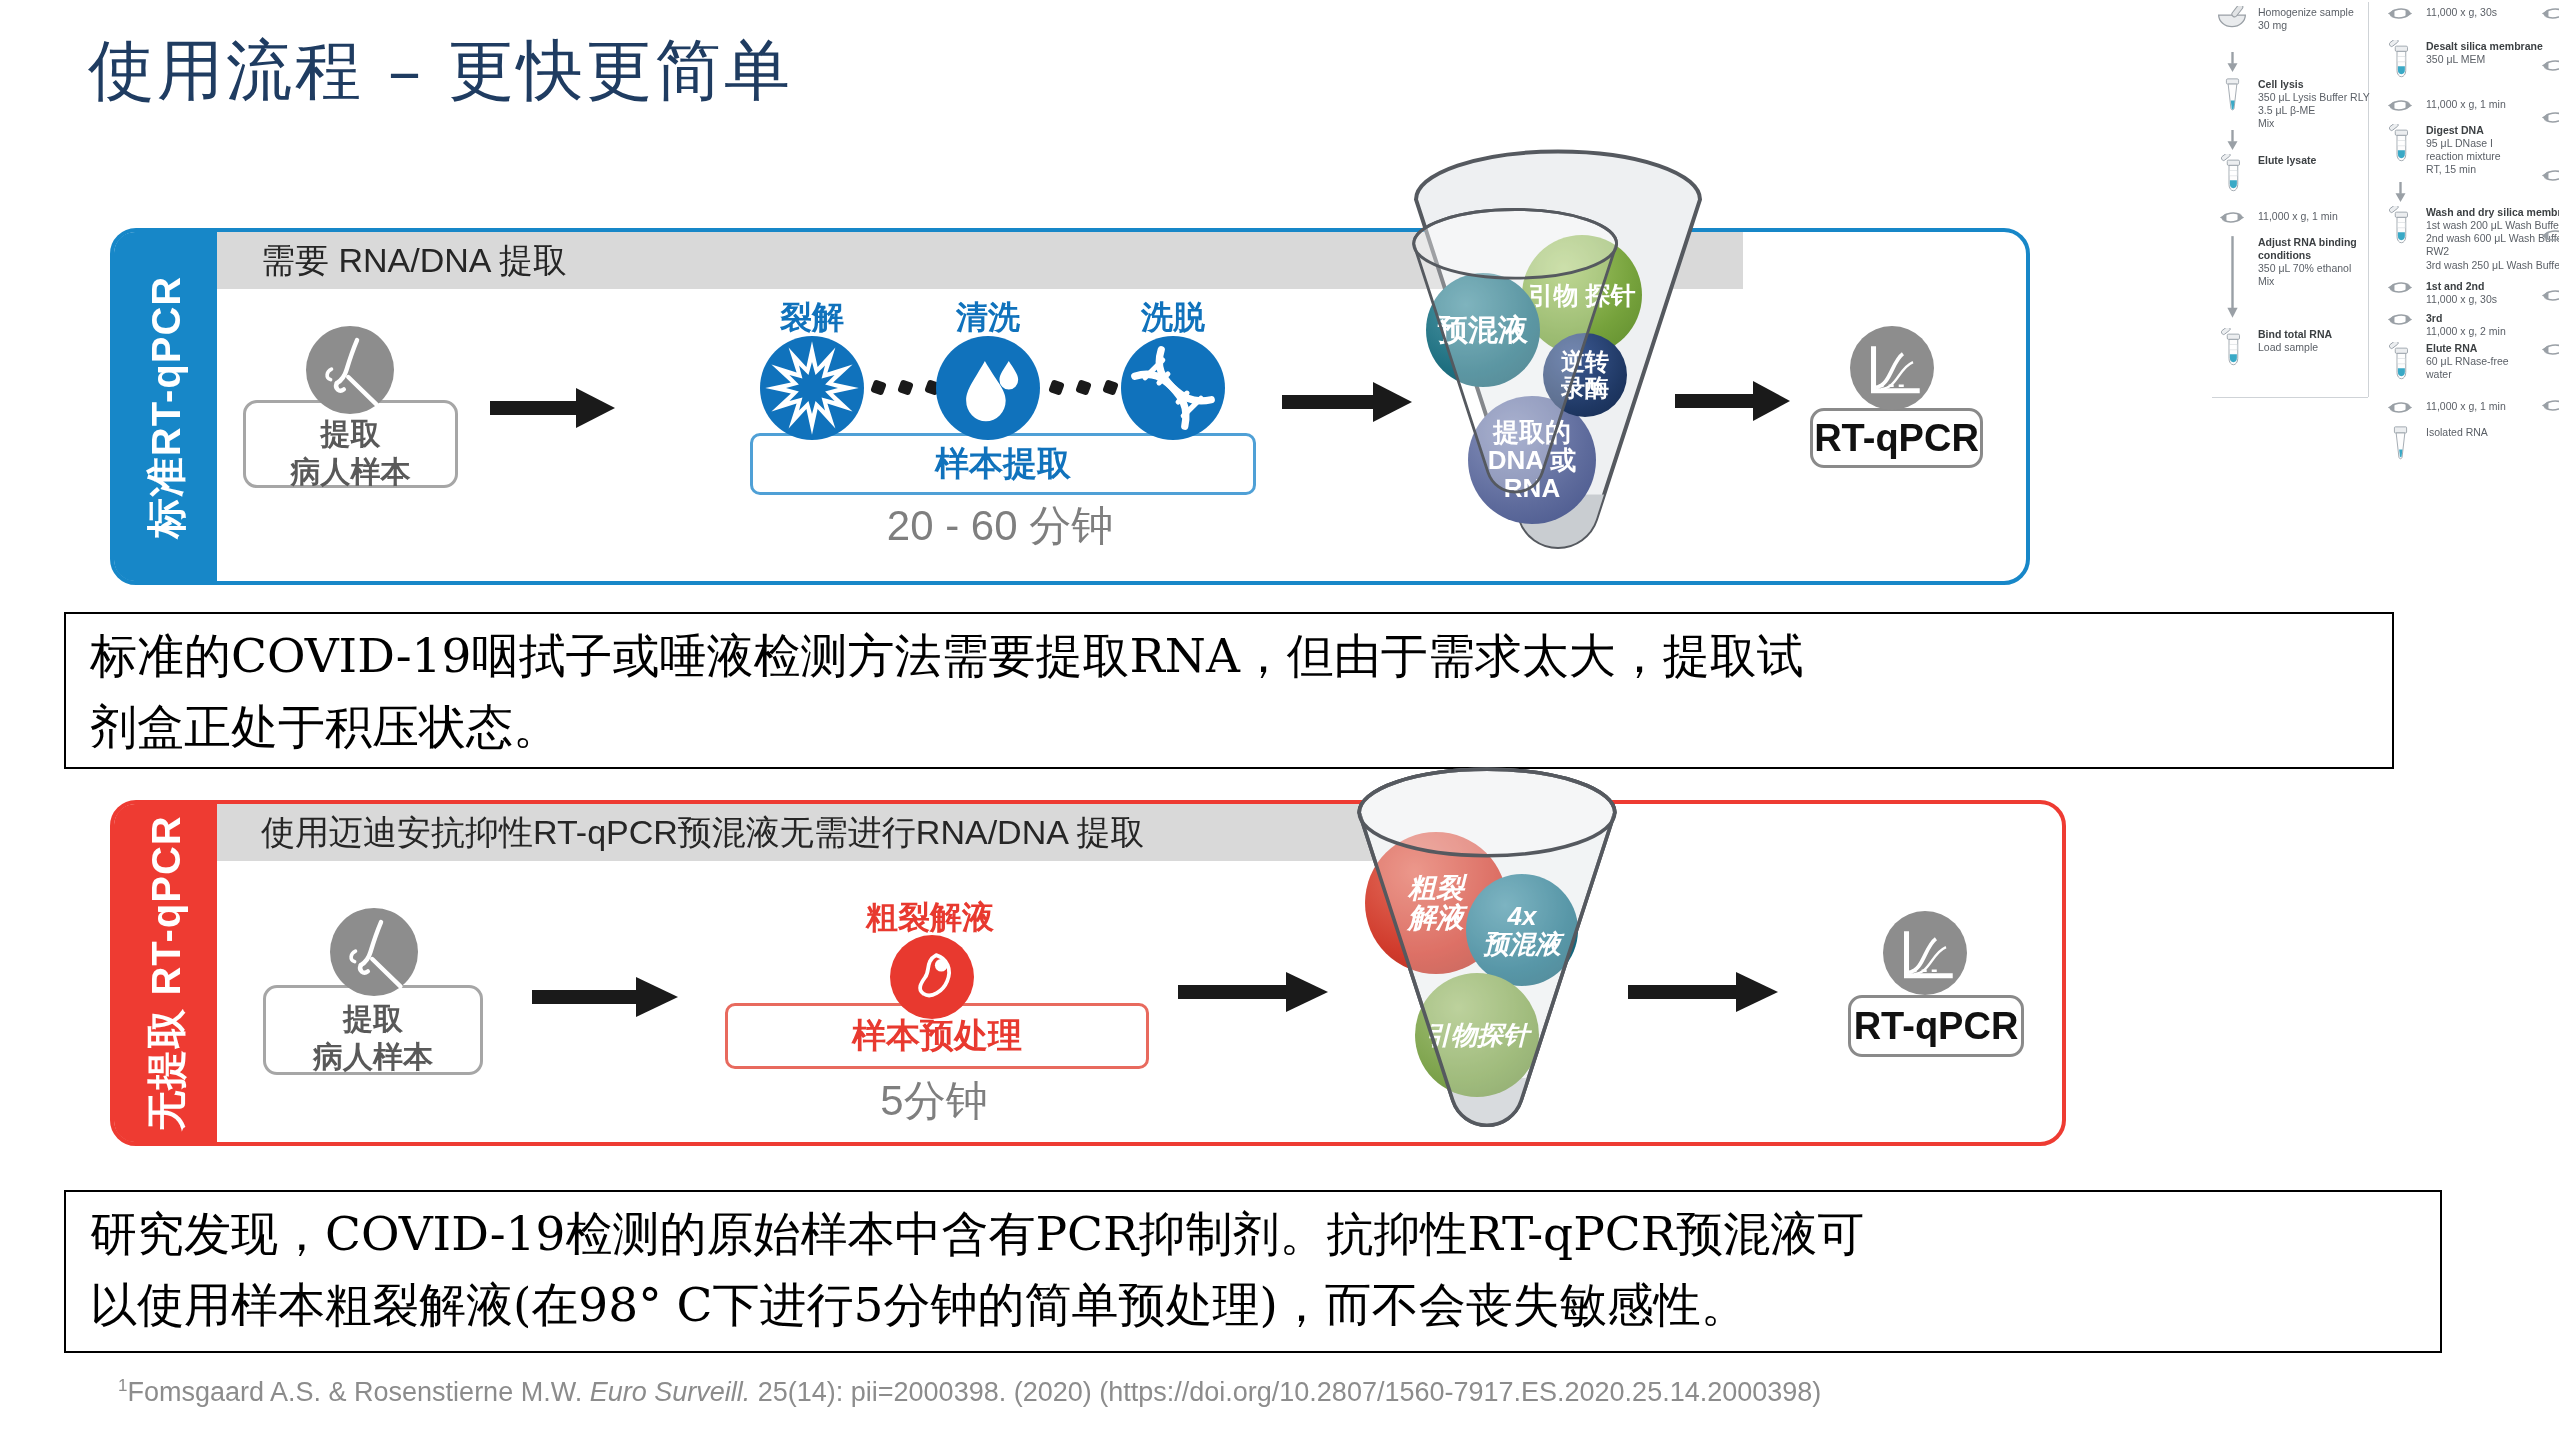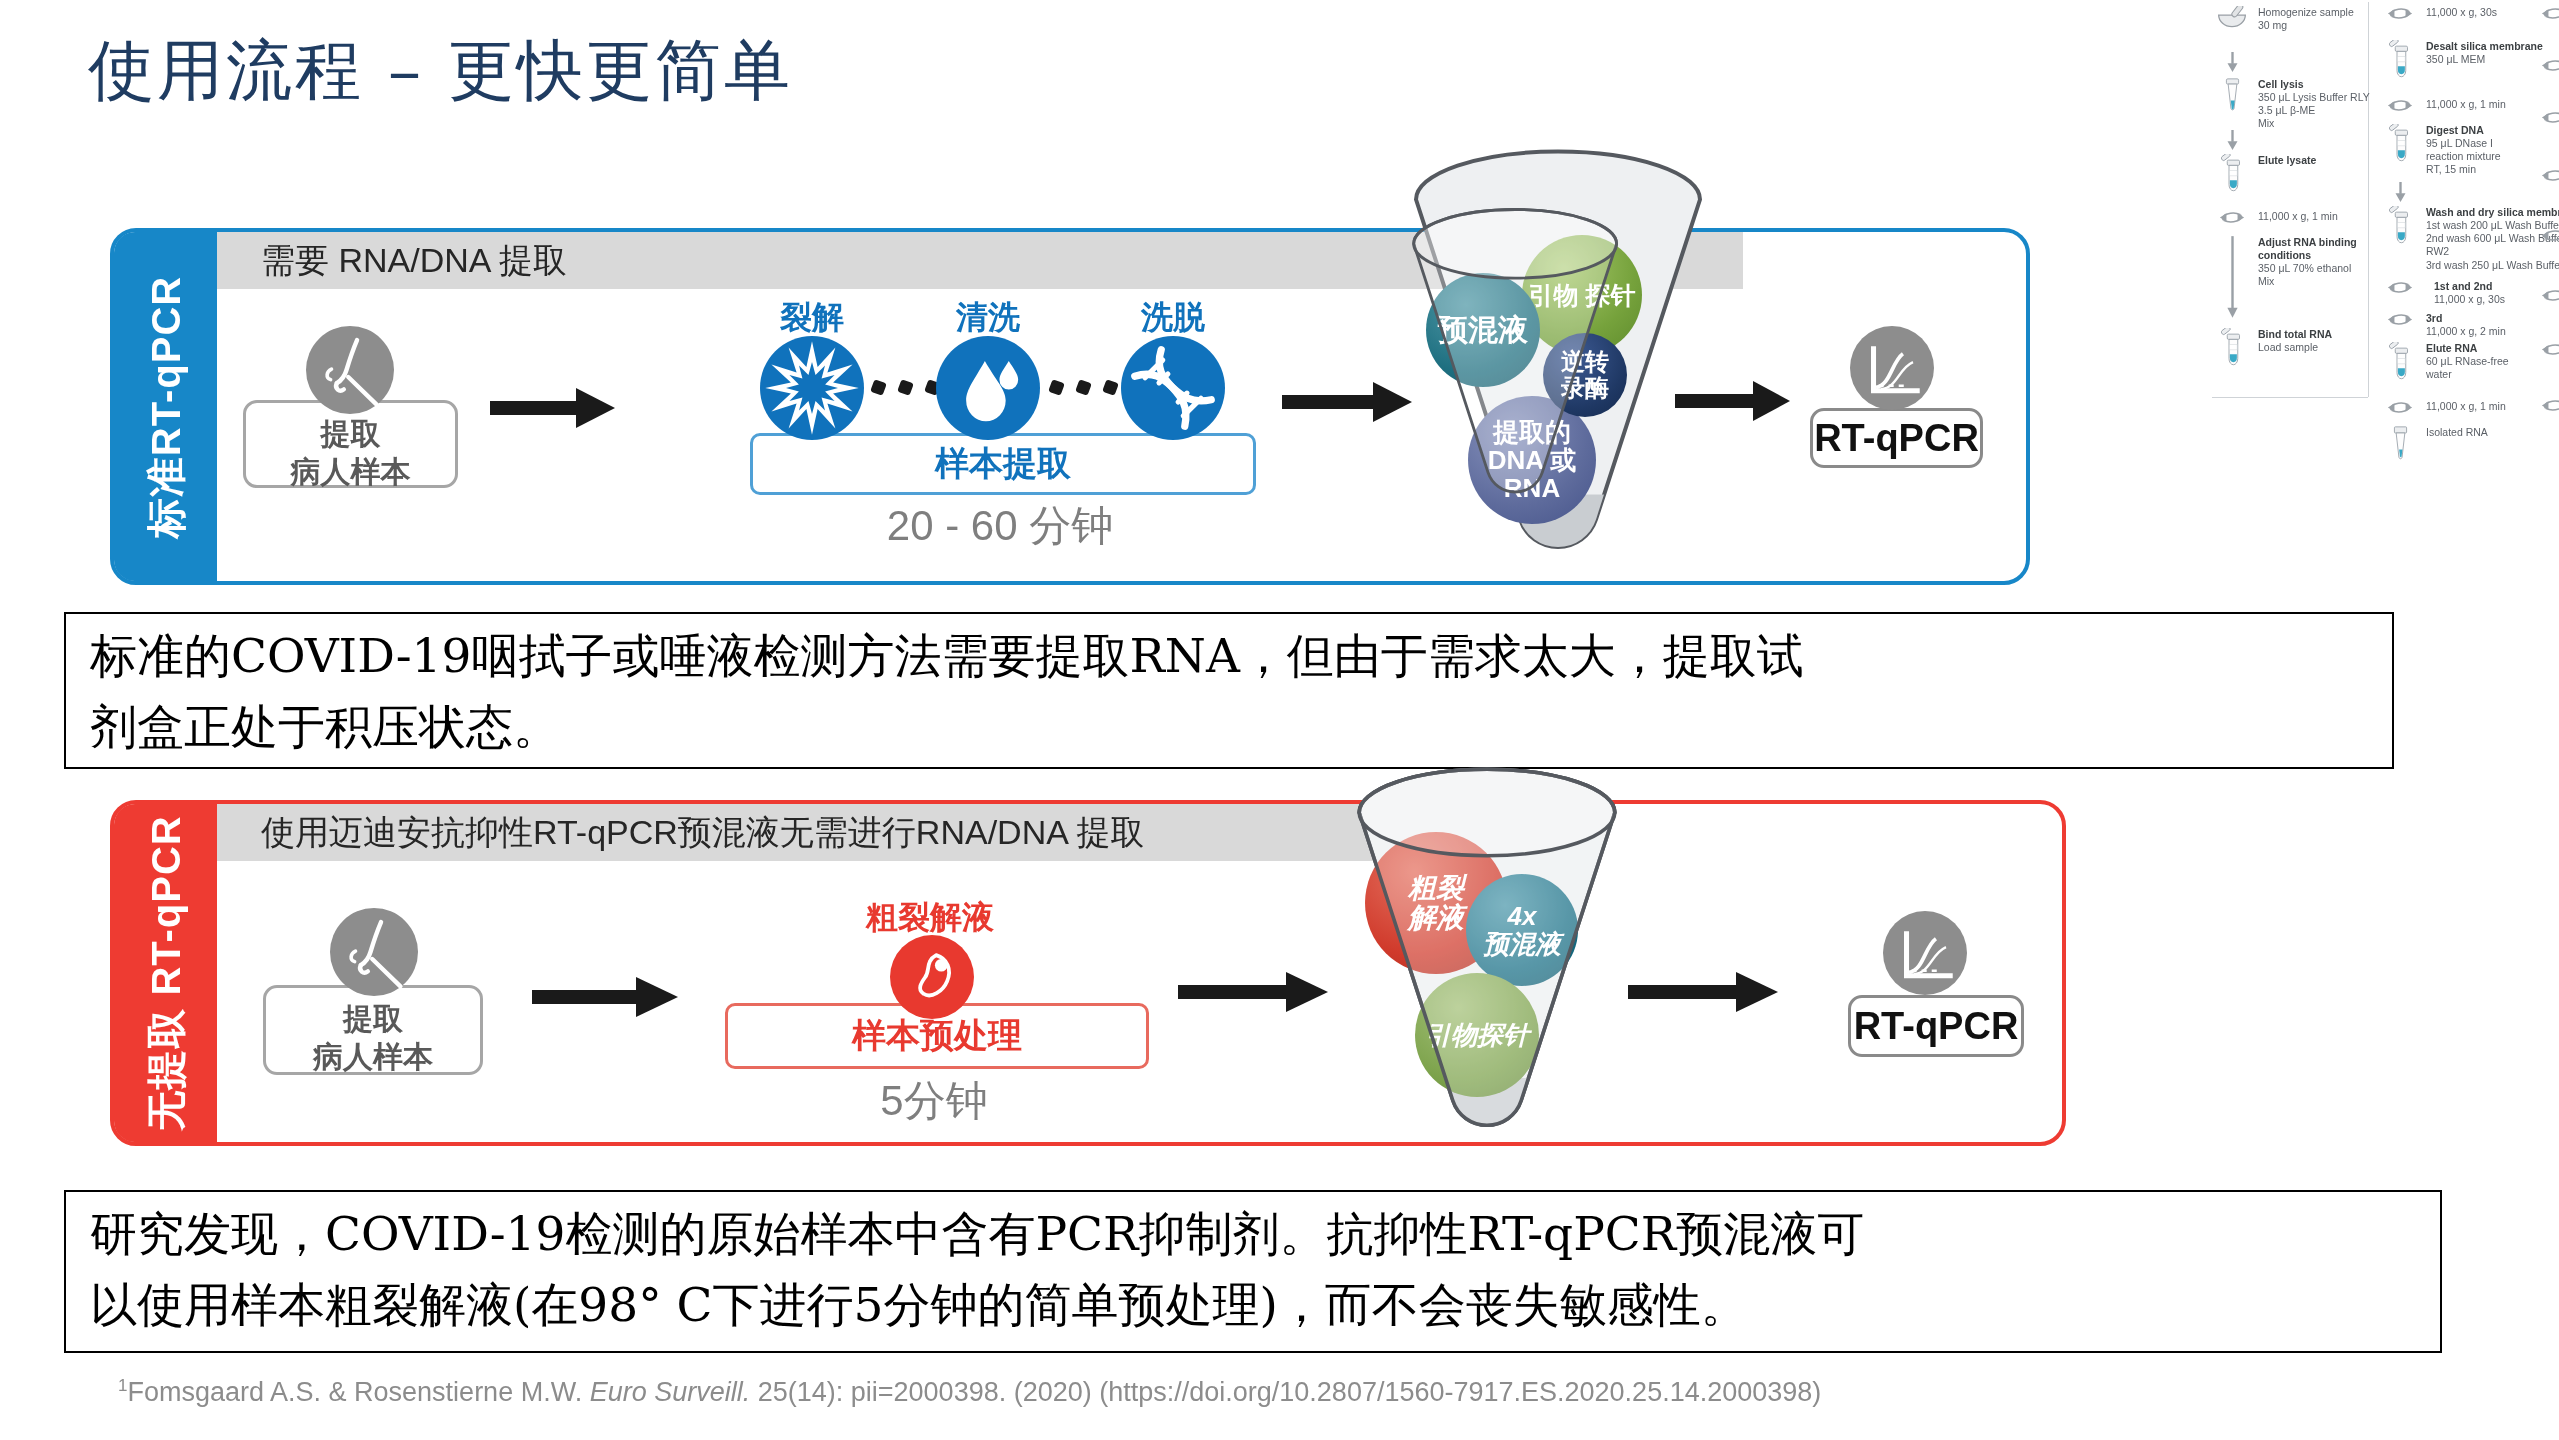--- a/index.html
+++ b/index.html
@@ -278,21 +278,21 @@
             </svg>
           </span>
           <span class="ptext">
             <span class="pline b">Wash and dry silica membrane</span>
             <span class="pline">1st wash 200 μL Wash Buffer RW1</span>
             <span class="pline">2nd wash 600 μL Wash Buffer</span>
             <span class="pline">RW2</span>
             <span class="pline">3rd wash 250 μL Wash Buffer W2</span>
           </span>
         </div>
-        <div class="prow" style="top: 278px; gap: 8px;">
+        <div class="prow" style="top: 278px;">
           <span class="picon">
             <svg viewBox="0 0 28 16" width="26" height="15">
               <path d="M5,11 A11,5.5 0 0 1 23,5" fill="none" stroke="#9aa0a6" stroke-width="1.8"></path>
               <path d="M23,5 A11,5.5 0 0 1 5,11" fill="none" stroke="#9aa0a6" stroke-width="1.8"></path>
               <polygon points="1,8 8,3.5 8,12.5" fill="#9aa0a6"></polygon>
               <polygon points="27,8 20,3.5 20,12.5" fill="#9aa0a6"></polygon>
             </svg>
           </span>
           <span class="ptext">
             <span class="pline b">1st and 2nd</span>

